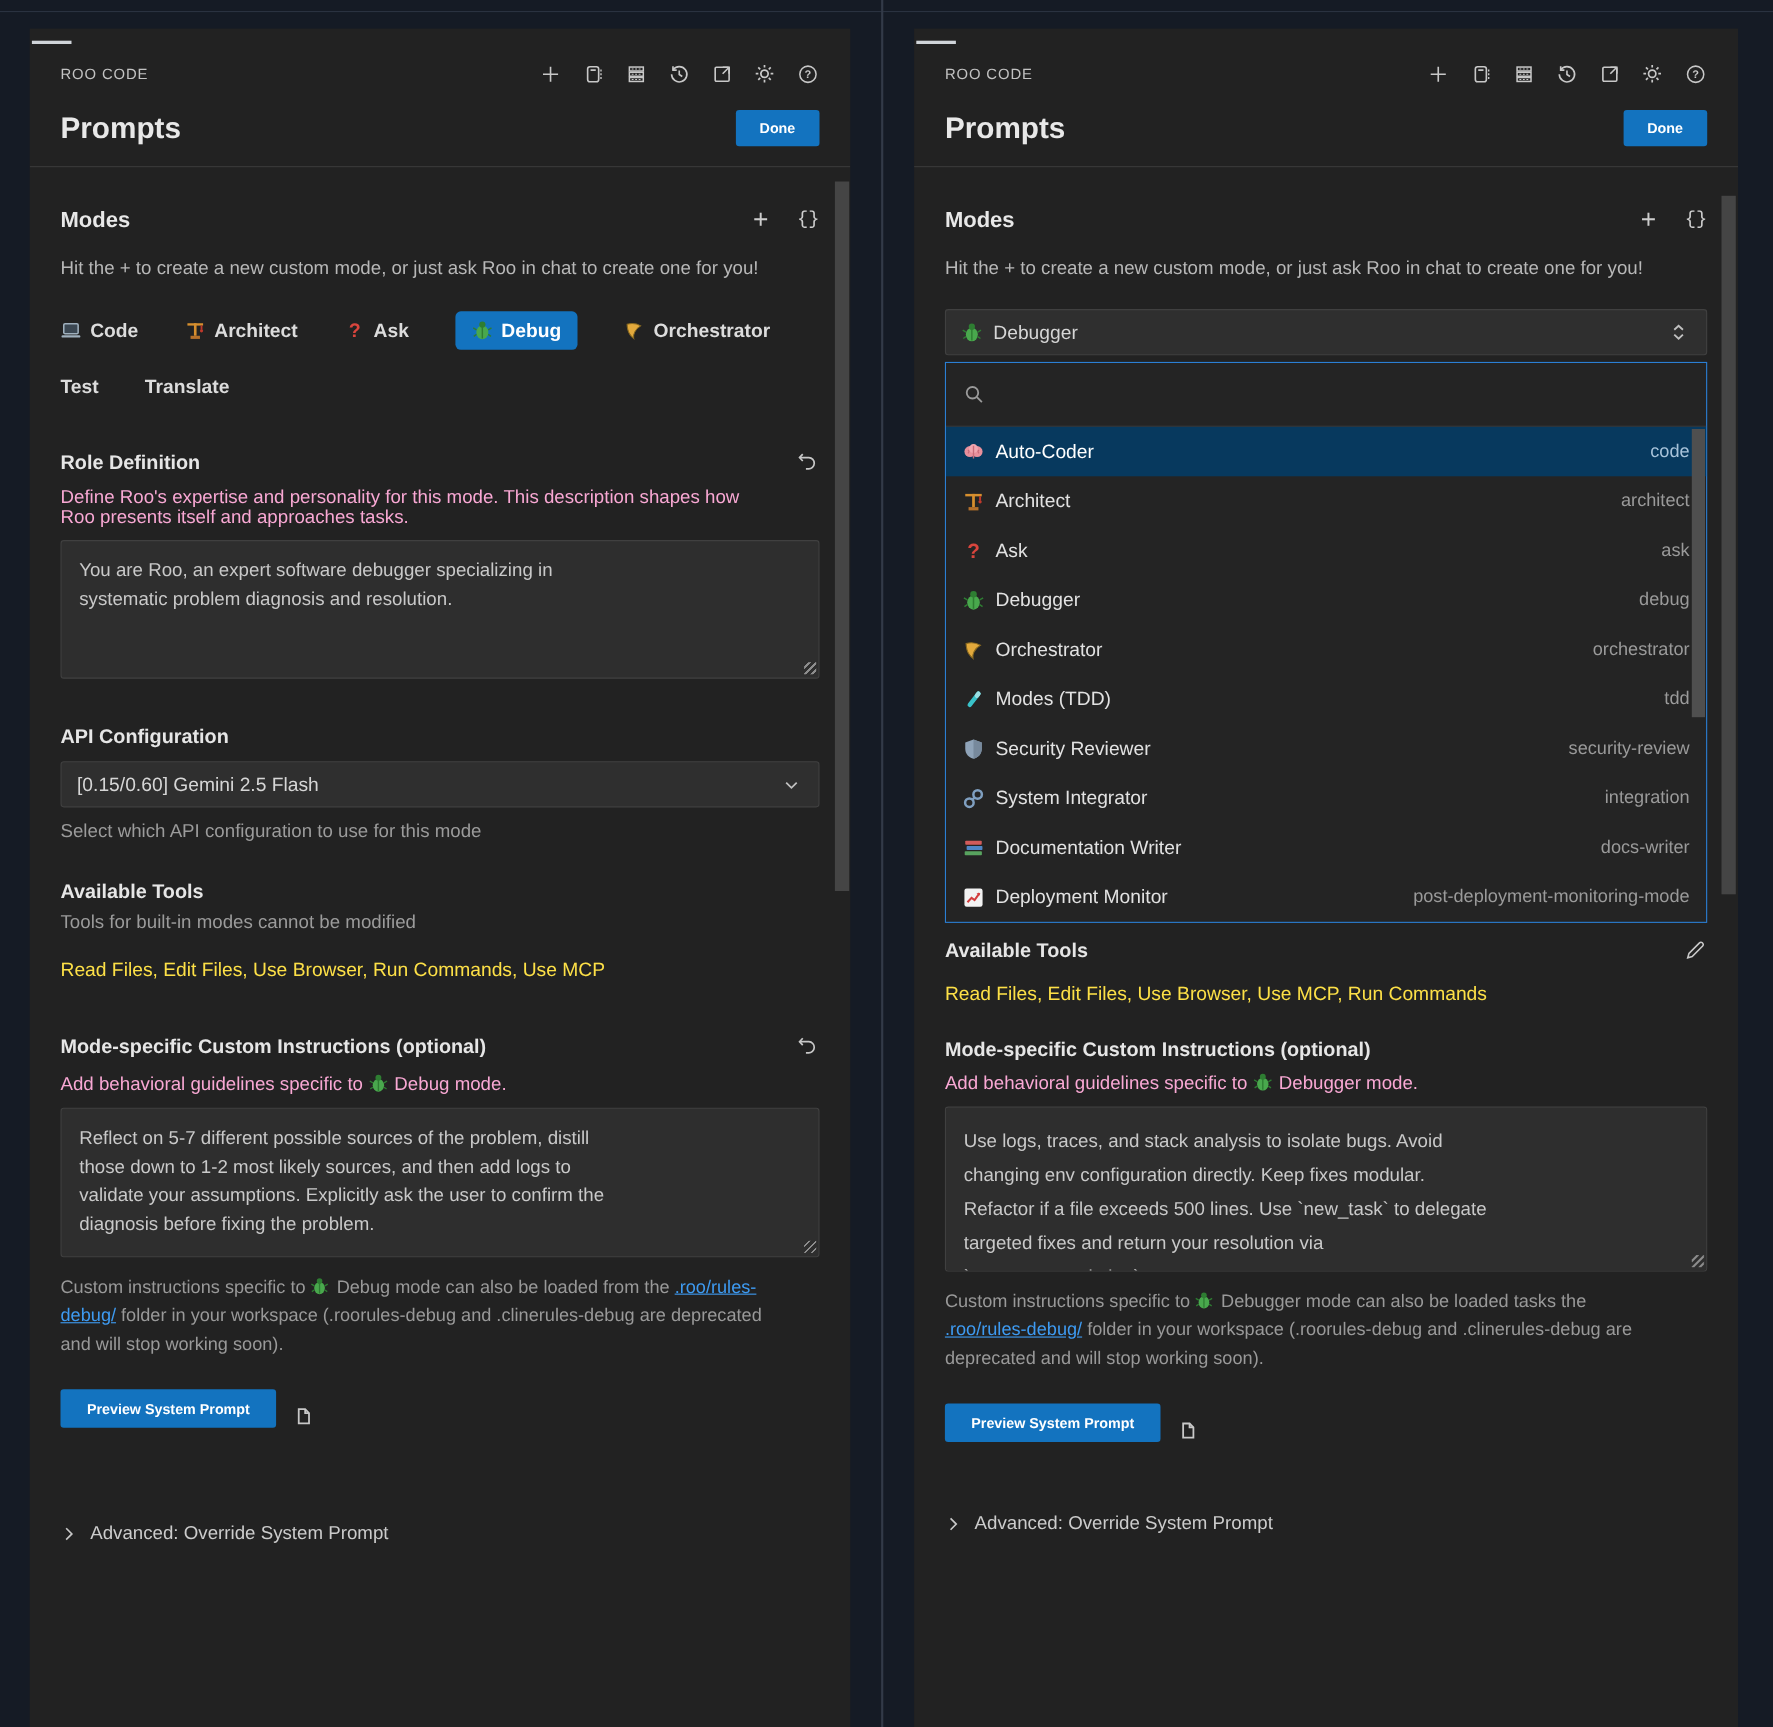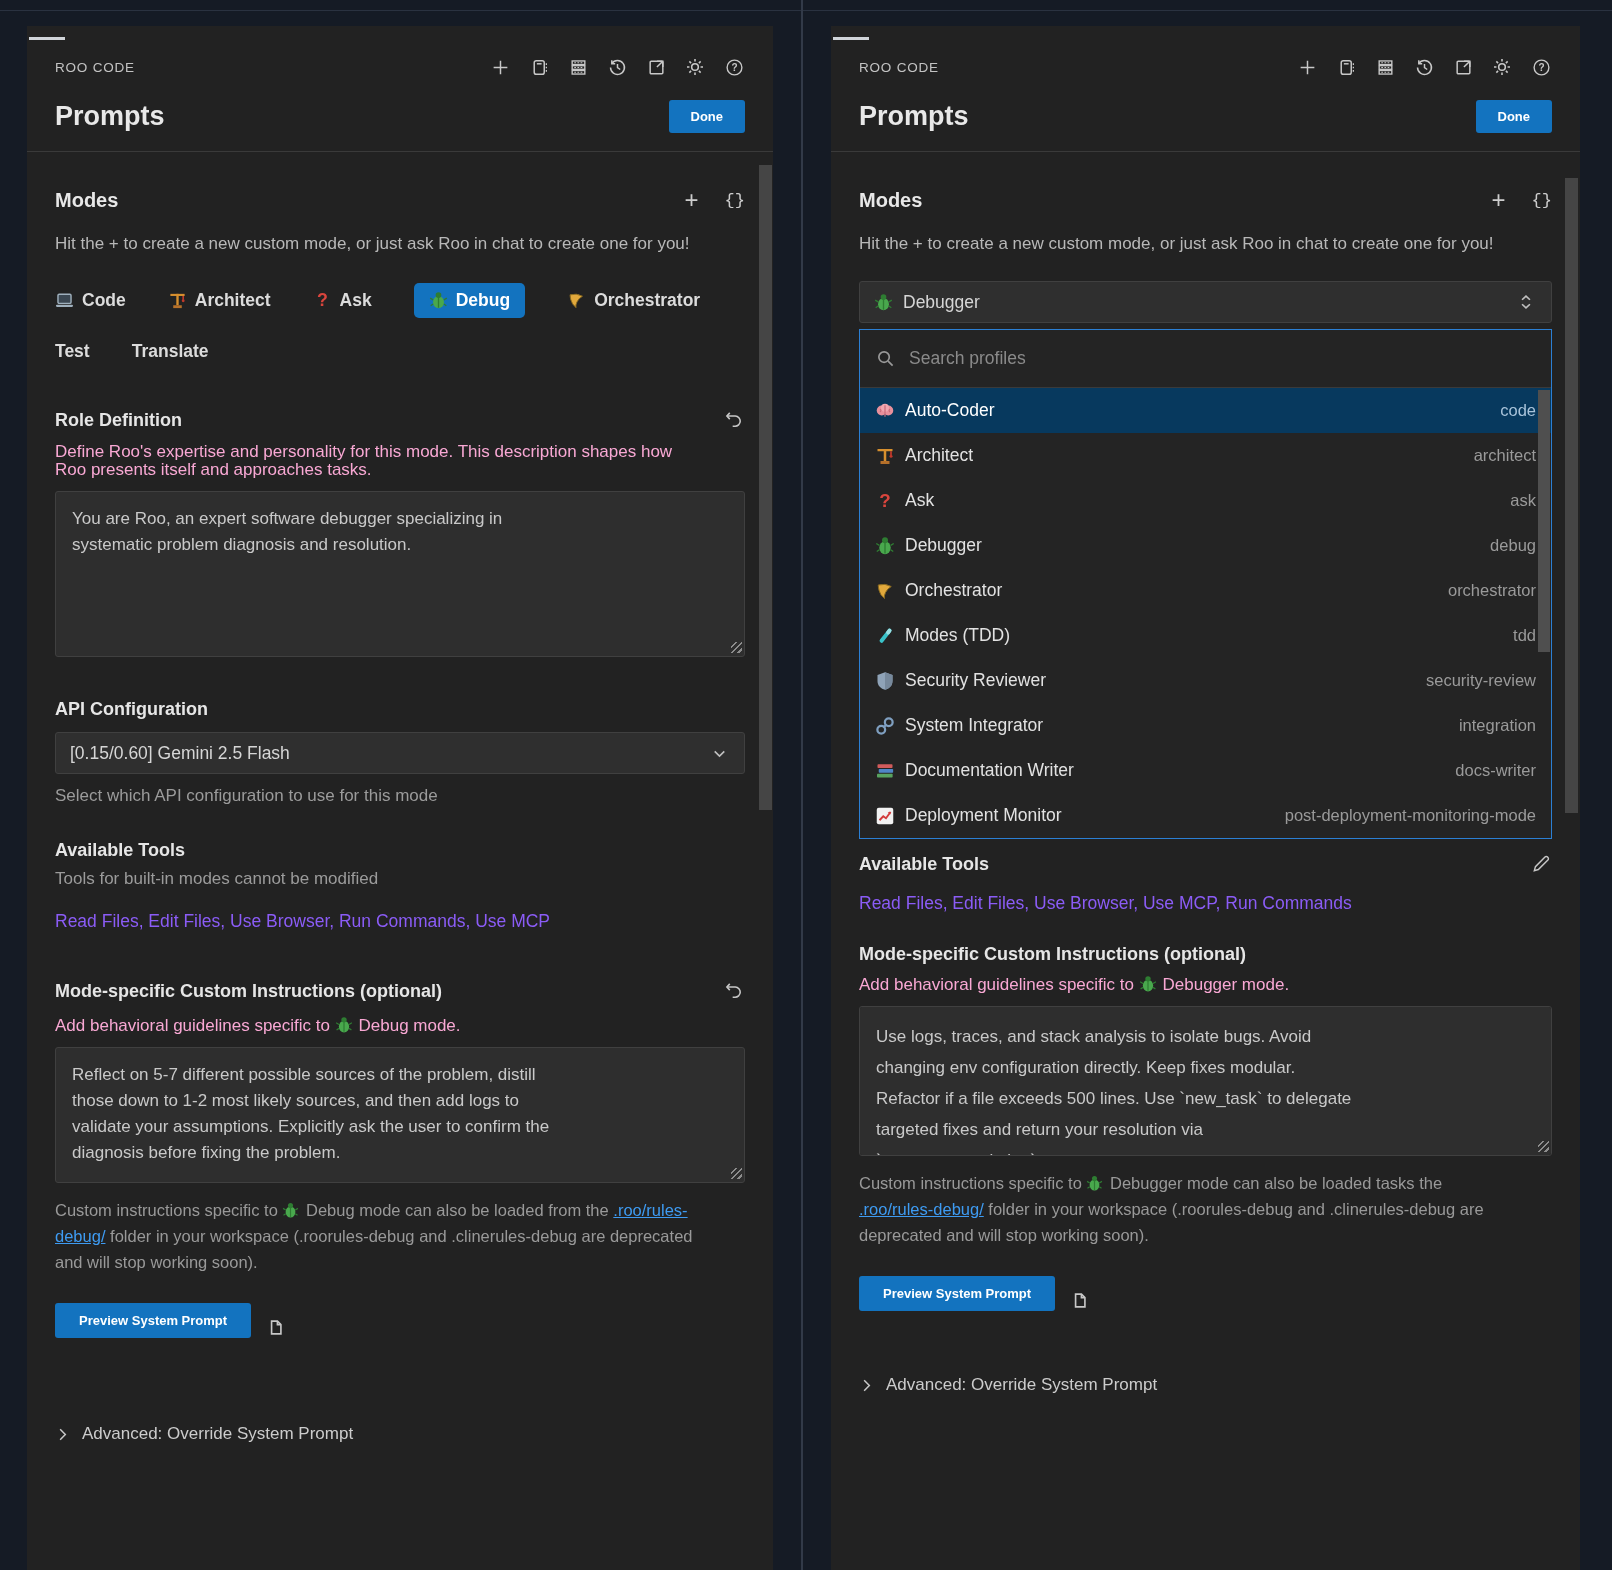--- a/index.html
+++ b/index.html
@@ -42,21 +42,21 @@
   .desc { margin-top:12px; font-size:17px; line-height:18px; color:#f9a8d4; max-width:640px; }
 
   .txtarea { margin-top:12px; width:100%; background:#2e2e2e; border:1px solid #404040; border-radius:3px; color:#c9c9c9; font-family:inherit; font-size:17px; line-height:26px; padding:14px 16px; resize:none; position:relative; display:block; }
   .ta-wrap { position:relative; }
   .ta-handle { position:absolute; right:3px; bottom:4px; width:11px; height:11px;
     background:repeating-linear-gradient(135deg, transparent 0 3px, #8d8d8d 3px 4.5px); cursor:nwse-resize; }
 
   .select { margin-top:12px; height:42px; background:#2f2f2f; border:1px solid #404040; border-radius:3px; display:flex; align-items:center; padding:0 14px; font-size:17.5px; color:#d6d6d6; cursor:pointer; justify-content:space-between; }
   .hint { margin-top:12px; font-size:17px; color:#9b9b9b; }
   .note { margin-top:8px; font-size:17px; color:#9b9b9b; }
-  .tools-line { margin-top:22px; font-size:17.5px; color:#8b5cf6; }
+  .tools-line { margin-top:22px; font-size:17.5px; color:#fde047; }
 
   .footnote { margin-top:14px; font-size:16.5px; line-height:26px; color:#999; max-width:655px; }
   .footnote a { color:#3e9bf2; text-decoration:underline; cursor:pointer; }
 
   .preview-row { margin-top:28px; display:flex; align-items:flex-end; gap:12px; }
   .advanced-row { display:flex; align-items:center; gap:12px; font-size:17px; color:#cccccc; cursor:pointer; }
   .chev-r { color:#c8c8c8; display:flex; }
 
   .scroll-thumb { position:absolute; background:#454545; border-radius:0; }
 
@@ -212,21 +212,21 @@
         <span class="field-title">Role Definition</span>
         <span class="mini-btn">
             <svg width="20" height="20" viewBox="0 0 18 18" stroke="#c8c8c8" stroke-width="1.4" fill="none">
               <path d="M5.2 2.6 2.6 5.4l2.6 2.8"></path>
               <path d="M2.8 5.4h7.4a4.6 4.6 0 1 1-0.4 9.2h-2"></path>
             </svg>
           </span>
       </div>
       <div class="desc">Define Roo's expertise and personality for this mode. This description shapes how Roo presents itself and approaches tasks.</div>
       <div class="ta-wrap">
-        <textarea class="txtarea" style="height: 166px;" spellcheck="false">You are Roo, an expert software debugger specializing in
+        <textarea class="txtarea" style="height: 126px;" spellcheck="false">You are Roo, an expert software debugger specializing in
 systematic problem diagnosis and resolution.</textarea>
         <span class="ta-handle"></span>
       </div>
 
       <div class="field-title-row" style="margin-top:42px;">
         <span class="field-title">API Configuration</span>
       </div>
       <div class="select">
         <span>[0.15/0.60] Gemini 2.5 Flash</span>
         <span class="mini-btn">
@@ -393,21 +393,20 @@
       </div>
 
       <div class="dropdown">
         <div class="search-row">
           <span>
               <svg width="19" height="19" viewBox="0 0 16 16" stroke="#9a9a9a" stroke-width="1.4" fill="none">
                 <circle cx="6.8" cy="6.8" r="4.4"></circle>
                 <path d="M10.2 10.2 14 14"></path>
               </svg>
             </span>
-          <input class="search-input" placeholder="Search profiles" style="">
         </div>
         <div class="plist">
           <div class="prow selected">
             <span class="p-ic">
                 <svg width="20" height="20" viewBox="0 0 16 16">
                   <circle cx="5.4" cy="7.6" r="4" fill="#e8909c"></circle>
                   <circle cx="10.6" cy="7.6" r="4" fill="#e8909c"></circle>
                   <circle cx="8" cy="5.4" r="3.2" fill="#f0a6b0"></circle>
                   <path d="M8 3.4v9.2" stroke="#c96c7a" stroke-width="1"></path>
                   <path d="M4 6.5q1.4 1 0 2.4M12 6.5q-1.4 1 0 2.4" stroke="#c96c7a" stroke-width="0.9" fill="none"></path>

